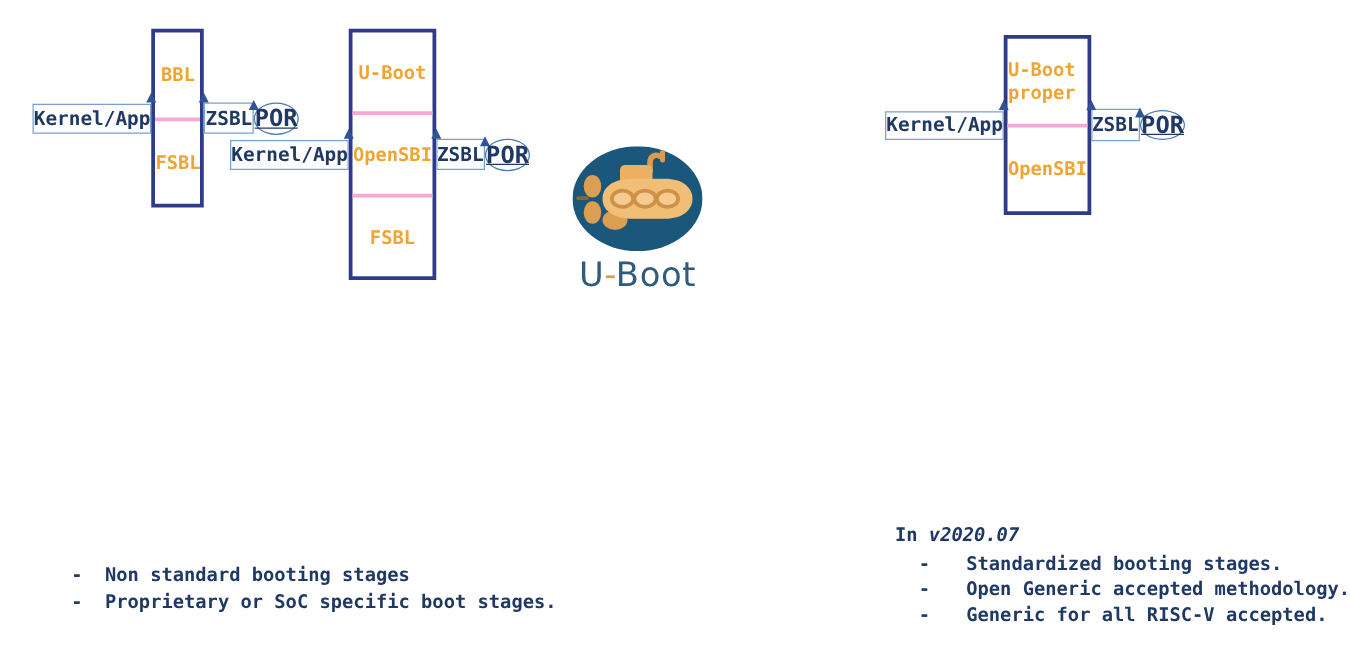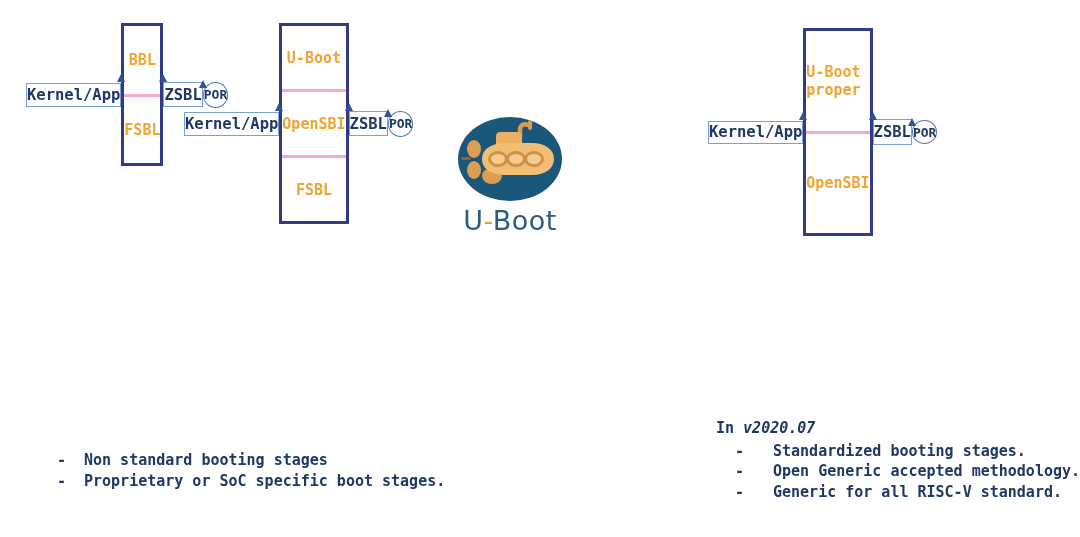--- a/index.html
+++ b/index.html
@@ -30,22 +30,22 @@
   .arrow { width:2px; background:#2F5496; position:relative; }
   .arrow::before {
     content:""; position:absolute; top:-1px; left:50%; transform:translateX(-50%);
     width:0; height:0;
     border-left:4.5px solid transparent; border-right:4.5px solid transparent;
     border-bottom:8px solid #2F5496;
   }
   .por {
     box-sizing:border-box; width:52px; height:26px;
     border:1.6px solid #4C79AE; border-radius:50%;
-    color:#1F3864; font-weight:bold; font-size:13px;
-    display:flex; align-items:center; justify-content:center;
+    color:#1F3864; font-weight:bold; font-size:19px;
+    display:flex; align-items:center; justify-content:center;text-decoration:underline;
   }
 
   
   .notes {
     position:absolute; color:#1F3864; font-weight:bold; font-size:15px;
     line-height:20.5px; white-space:nowrap;
   }
   .notes .version { font-style:italic; }
   .notes .title { margin-bottom:2px; }
   .bullet-row { display:flex; }
@@ -139,21 +139,21 @@
       <ellipse cx="76" cy="42" rx="8.5" ry="6.5" fill="#F6CB8F" stroke="#CE9148" stroke-width="3"></ellipse>
     </svg>
     <div class="logo-text"><span>U</span><span class="logo-dash">-</span><span>Boot</span></div>
   </div>
 
   <div class="diagram" style="left:708px; top:28px;">
     <div class="box-light" style="height:23px">
       <span>Kernel/App</span>
     </div>
     <div class="arrow" style="height:39px"></div>
-    <div class="stack" style="height:208px">
+    <div class="stack" style="height:144px">
       <div class="seg">
         <span>U-Boot proper</span>
       </div>
       <div class="seg">
         <span>OpenSBI</span>
       </div>
     </div>
     <div class="arrow" style="height:38px"></div>
     <div class="box-light" style="height:26px">
       <span>ZSBL</span>
@@ -180,17 +180,17 @@
     <div class="bullet-row">
       <span class="dash">-</span>
       <span class="bullet-text">Standardized booting stages.</span>
     </div>
     <div class="bullet-row">
       <span class="dash">-</span>
       <span class="bullet-text">Open Generic accepted methodology.</span>
     </div>
     <div class="bullet-row">
       <span class="dash">-</span>
-      <span class="bullet-text">Generic for all RISC-V standard.</span>
+      <span class="bullet-text">Generic for all RISC-V accepted.</span>
     </div>
   </div>
 
 </div>
 
 </body></html>

